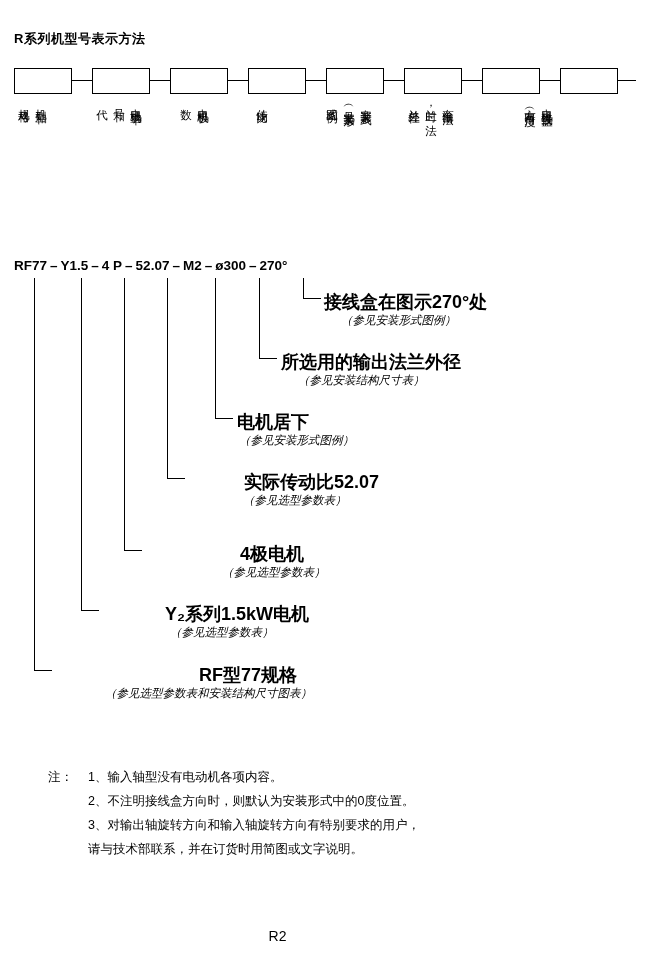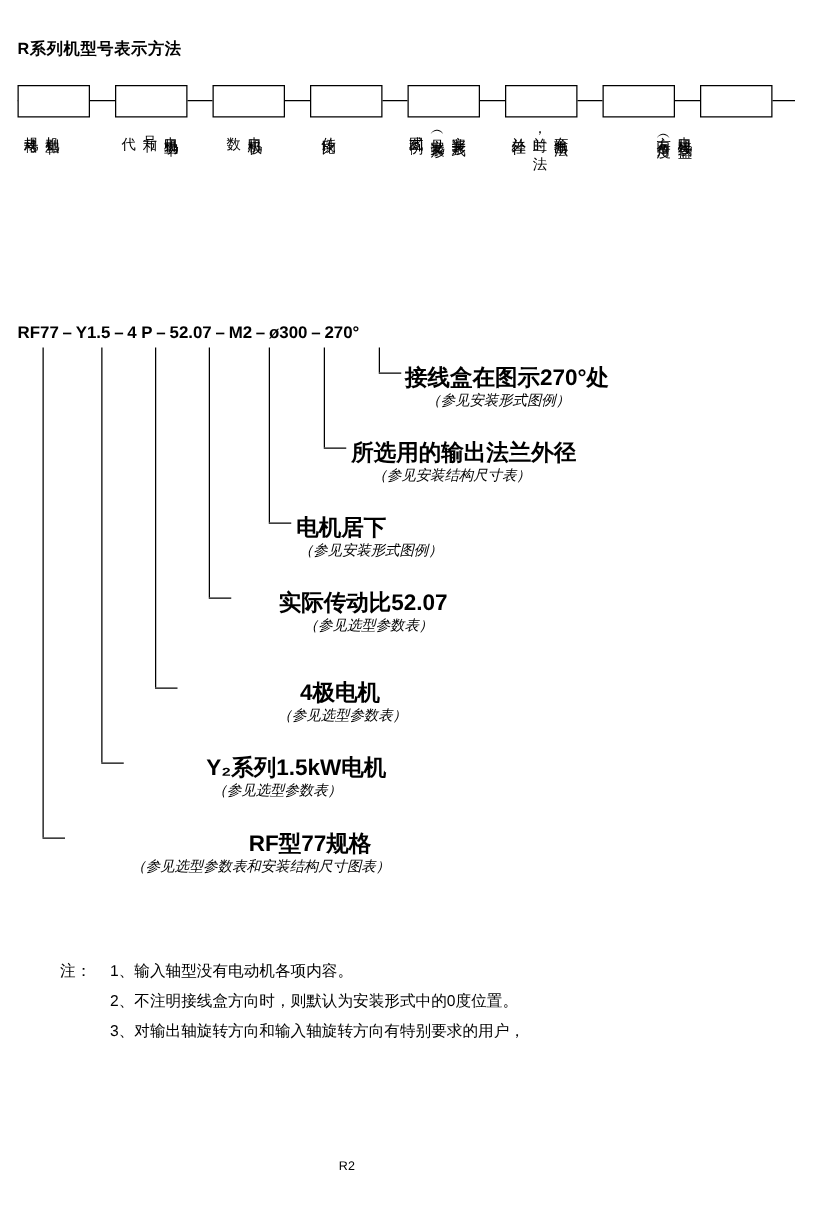--- a/index.html
+++ b/index.html
@@ -123,21 +123,21 @@
   .note-txt { white-space: nowrap; text-align: right; }
   .note-cont { margin-left: 40px; white-space: nowrap; }
 
   
   .footer {
     position: absolute;
     left: 0;
     top: 928px;
     width: 555px;
     text-align: center;
-    font-size: 10px;
+    font-size: 14px;
   }
 </style>
 </head>
 <body>
 
 <div class="page">
 
   <div class="title">R系列机型号表示方法</div>
 
   <div class="boxes">
@@ -203,21 +203,21 @@
   <div class="anno-main" style="left:281px; top:350px;">所选用的输出法兰外径</div>
   <div class="anno-sub" style="left:298px; top:373px;">（参见安装结构尺寸表）</div>
 
   <div class="lead-v" style="left:215px; top:278px; height:140px;"></div>
   <div class="lead-h" style="left:215px; top:418px; width:18px;"></div>
   <div class="anno-main" style="left:237px; top:410px;">电机居下</div>
   <div class="anno-sub" style="left:239px; top:433px;">（参见安装形式图例）</div>
 
   <div class="lead-v" style="left:167px; top:278px; height:200px;"></div>
   <div class="lead-h" style="left:167px; top:478px; width:18px;"></div>
-  <div class="anno-main" style="left:223px; top:470px;">实际传动比52.07</div>
+  <div class="anno-main" style="left:244px; top:470px;">实际传动比52.07</div>
   <div class="anno-sub" style="left:243px; top:493px;">（参见选型参数表）</div>
 
   <div class="lead-v" style="left:124px; top:278px; height:272px;"></div>
   <div class="lead-h" style="left:124px; top:550px; width:18px;"></div>
   <div class="anno-main" style="left:240px; top:542px;">4极电机</div>
   <div class="anno-sub" style="left:222px; top:565px;">（参见选型参数表）</div>
 
   <div class="lead-v" style="left:81px; top:278px; height:332px;"></div>
   <div class="lead-h" style="left:81px; top:610px; width:18px;"></div>
   <div class="anno-main" style="left:165px; top:602px;">Y₂系列1.5kW电机</div>
@@ -240,17 +240,18 @@
       <div class="note-txt">
         <span>2、</span><span>不注明接线盒方向时，则默认为安装形式中的0度位置。</span>
       </div>
     </div>
     <div class="note-row">
       <div class="note-num"></div>
       <div class="note-txt">
         <span>3、</span><span>对输出轴旋转方向和输入轴旋转方向有特别要求的用户，</span>
       </div>
     </div>
+    <div class="note-cont">请与技术部联系，并在订货时用简图或文字说明。</div>
   </div>
 
   <div class="footer">R2</div>
 
 </div>
 
 </body></html>

